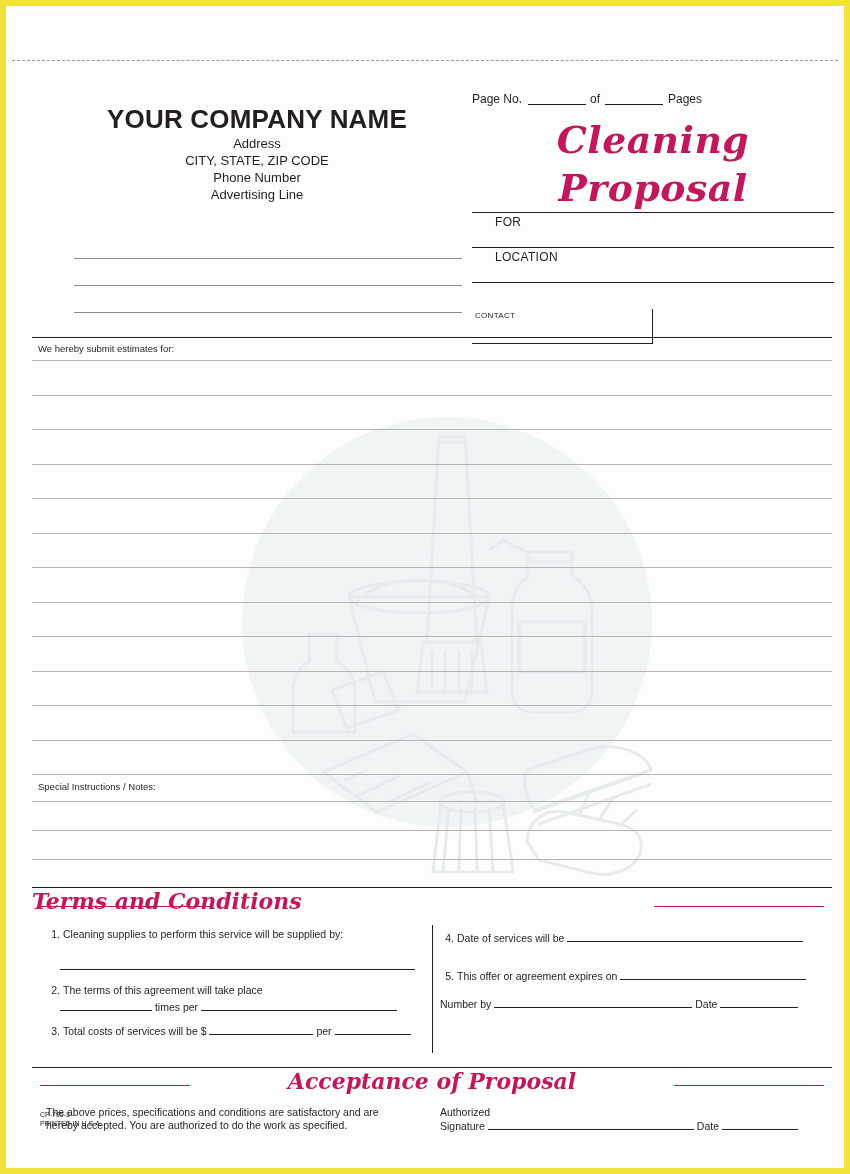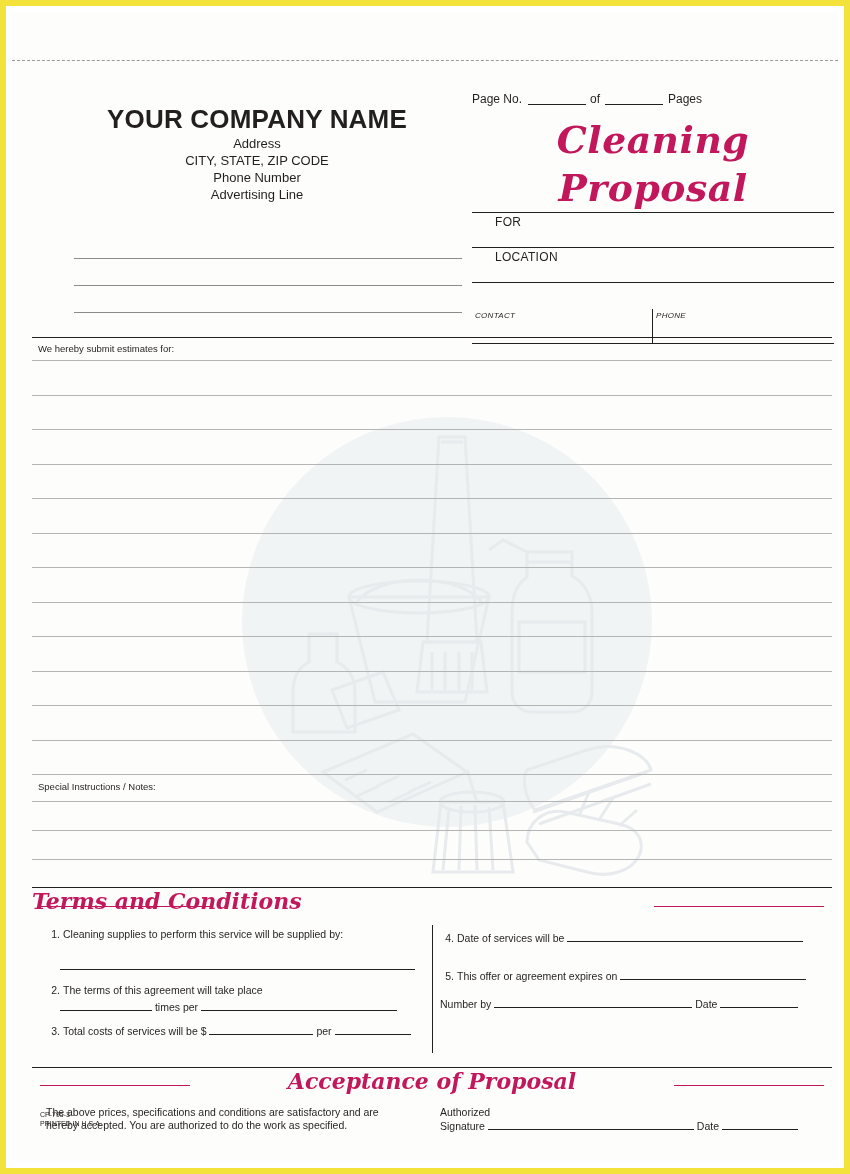--- a/index.html
+++ b/index.html
@@ -114,21 +114,21 @@
     position: absolute;
     left: 3px; top: 2px;
     font-size: 12px;
     color: #231f20;
     letter-spacing: .3px;
     margin-left: 20px;
   }
   .split {
     display: flex;
   }
-  .split .half { flex: 1; position: relative; height: 34px; border-bottom: 1px solid #231f20; font-style: italic; }
+  .split .half { flex: 1; position: relative; height: 34px; border-bottom: 1px solid #231f20; }
   .split .half.first { border-right: 1px solid #231f20; flex: 0 0 180px; }
   .split .half .cap {
     position: absolute; left: 3px; top: 2px;
     font-size: 8px; color: #231f20; letter-spacing: .3px;
   }
 
   
   .body-sec {
     position: absolute;
     left: 0; top: 255px;
@@ -289,23 +289,20 @@
         <div class="fieldbox topline">
           <span class="cap">FOR</span>
         </div>
         <div class="fieldbox">
           <span class="cap">LOCATION</span>
         </div>
         <div class="fieldbox" style="height:26px; border-bottom:none;"></div>
         <div class="split">
           <div class="half first">
             <span class="cap">CONTACT</span>
-          </div>
-          <div class="half">
-            <span class="cap">PHONE</span>
           </div>
         </div>
       </div>
 
       <svg class="watermark" viewBox="0 0 440 510">
         <circle cx="220" cy="250" r="205" fill="#e7ecf1"></circle>
         <g fill="none" stroke="#d2dae2" stroke-width="3">
 
           <path d="M212 65 L200 270 L250 270 L238 65 Z"></path>
           <path d="M214 70 L236 70"></path>

